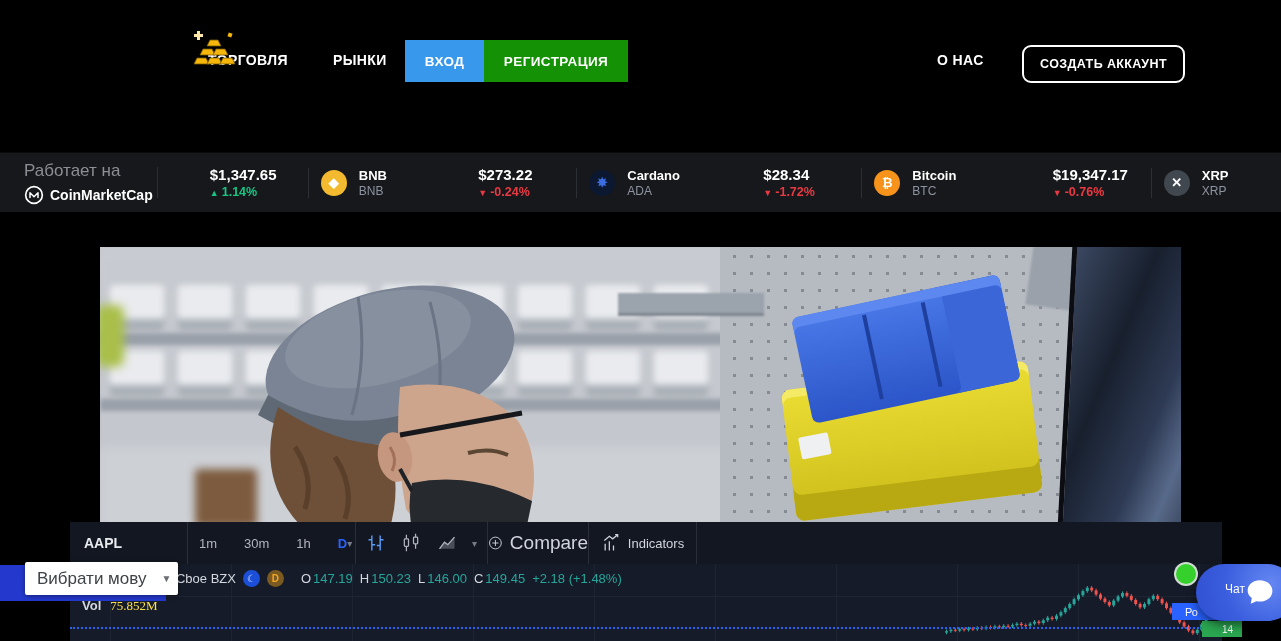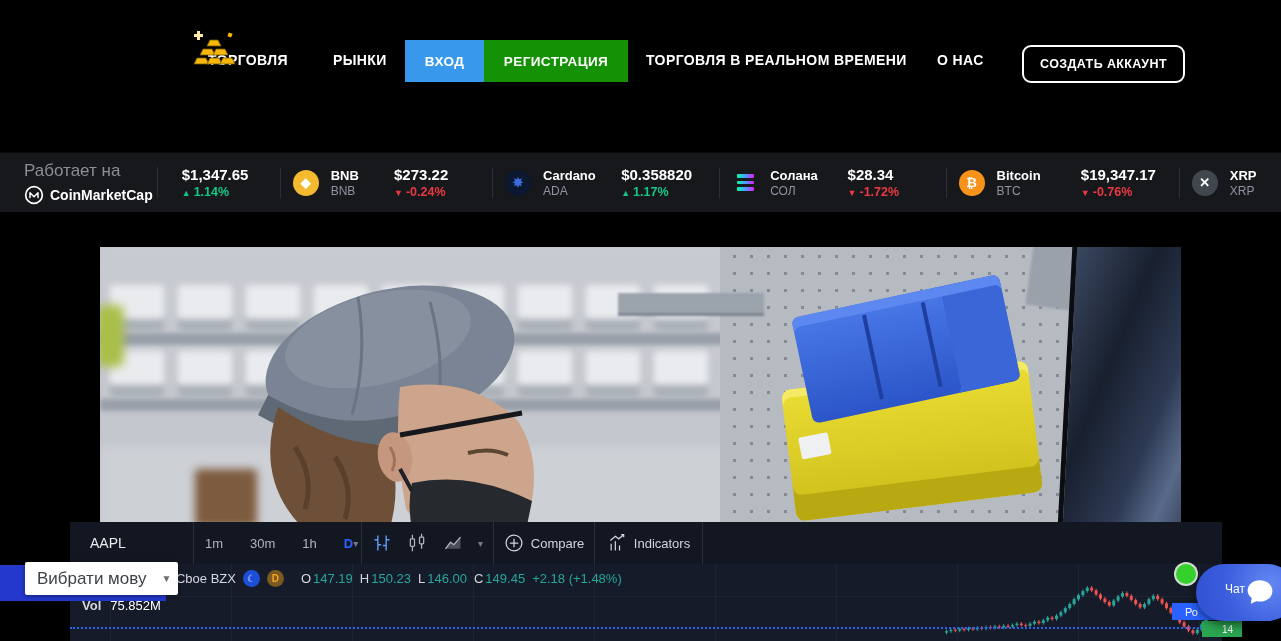--- a/index.html
+++ b/index.html
@@ -81,41 +81,41 @@
   .bin-label{position:absolute;left:12px;top:48px;width:30px;height:22px;background:#eef0f2;
              border-radius:2px;transform:rotate(-4deg);}
   .person{position:absolute;left:0;top:0;}
 
   
   .tv{position:absolute;left:70px;top:522px;width:1152px;height:119px;background:#131722;z-index:5;}
   .tv-toolbar{position:absolute;left:0;top:0;width:1152px;height:42px;display:flex;align-items:stretch;
               border-bottom:1px solid #232734;background:#131722;}
   .tb-sep{width:1px;background:#2a2e39;}
   .tb-g{display:flex;align-items:center;}
-  .tb-symbol{width:103px;padding-left:20px;font-size:14px;font-weight:normal;color:#e8eaee;}
+  .tb-symbol{width:103px;padding-left:14px;font-size:14px;font-weight:bold;color:#e8eaee;}
   .tb-tf{width:145px;justify-content:space-between;padding:0 11px;}
   .tf-item{font-size:13px;color:#b2b5be;cursor:pointer;}
   .tf-item.active{color:#2962ff;font-weight:bold;}
   .tb-styles{width:111px;justify-content:space-between;padding:0 10px;}
-  .tb-compare{width:100px;justify-content:center;gap:7px;font-size:13px;color:#d1d4dc;cursor:pointer;}
+  .tb-compare{width:100px;justify-content:center;gap:7px;font-size:19px;color:#d1d4dc;cursor:pointer;}
   .tb-ind{width:107px;justify-content:center;gap:7px;font-size:13px;color:#d1d4dc;cursor:pointer;}
   .chev{color:#787b86;font-size:10px;}
   .tv-chart{position:absolute;left:0;top:42px;width:1152px;height:77px;background:#151b28;overflow:hidden;}
   .vgrid{position:absolute;top:0;bottom:0;width:1px;background:#1f2433;}
   .hgrid{position:absolute;left:0;right:0;top:32px;height:1px;background:#1f2433;}
   .price-line{position:absolute;left:0;right:0;top:63px;border-top:2px dotted #2b62f2;}
   .sym-row{position:absolute;left:85px;top:6px;display:flex;align-items:center;gap:7px;
            font-size:13px;color:#d5d8e0;white-space:nowrap;z-index:3;}
   .sym-val{color:#26a69a;}
   .badge{width:17px;height:17px;border-radius:50%;display:flex;align-items:center;justify-content:center;}
   .badge-c{background:#1c4fd8;color:#fff;font-size:10px;}
   .badge-d{background:#7a5a20;color:#f5a623;font-size:10px;font-weight:bold;}
   .vol-row{position:absolute;left:12px;top:34px;display:flex;gap:9px;font-size:13px;z-index:3;}
   .vol-label{color:#d5d8e0;font-weight:bold;}
-  .vol-value{color:#ffffff;}
+  .vol-value{color:#fde047;font-family:Liberation Serif, serif;}
   .axis-label-blue{position:absolute;left:1102px;top:81px;width:36px;height:17px;background:#2962ff;
                    color:#fff;font-size:11px;display:flex;align-items:center;padding-left:13px;z-index:4;}
   .axis-label-green{position:absolute;left:1132px;top:99px;width:20px;height:16px;background:#2aa550;
                     color:#fff;font-size:10px;display:flex;align-items:center;padding-left:20px;z-index:4;}
 
   
   .lang-bar{position:absolute;left:0;top:565px;width:166px;height:36px;background:#2438cd;z-index:8;}
   .lang-box{position:absolute;left:25px;top:562px;width:141px;height:33px;background:#fff;border-radius:2px;
             box-shadow:0 1px 5px rgba(0,0,0,.45);display:flex;align-items:center;padding:0 6px;gap:6px;
             z-index:9;cursor:pointer;}
@@ -146,21 +146,20 @@
       <path d="M33 28 h9 l3 6 h-15 z" fill="#f6b70a"></path>
     </g>
     <path d="M7 1 h3 v3 h3 v3 h-3 v3 h-3 v-3 h-3 v-3 h3 z" fill="#ffe9a8"></path>
     <rect x="38" y="3" width="4" height="4" fill="#f6b70a" transform="rotate(20 40 5)"></rect>
   </svg>
 
   <a class="nav-link" style="left:208px">ТОРГОВЛЯ</a>
   <a class="nav-link" style="left:333px">РЫНКИ</a>
   <div class="btn btn-login">ВХОД</div>
   <div class="btn btn-register">РЕГИСТРАЦИЯ</div>
-  <a class="nav-link" style="left:646px">ТОРГОВЛЯ В РЕАЛЬНОМ ВРЕМЕНИ</a>
   <a class="nav-link" style="left:937px">О НАС</a>
   <div class="btn btn-create">СОЗДАТЬ АККАУНТ</div>
 </div>
 
 <div class="ticker">
   <div class="powered">
     <div class="powered-line1">Работает на</div>
     <div class="powered-line2">
       <svg width="20" height="20" viewBox="0 0 24 24">
         <circle cx="12" cy="12" r="10" fill="none" stroke="#fff" stroke-width="2"></circle>
@@ -194,38 +193,20 @@
     <div class="coin-inner-div"></div>
     <span class="coin-icon-slot">
           <span class="cic" style="background:#0c1830;color:#3b6ce0">✸</span>
         </span>
     <div class="coin-names">
       <div class="coin-name">Cardano</div>
       <div class="coin-symbol">ADA</div>
     </div>
   </div>
 
-  <div class="coin">
-    <div class="coin-price-block">
-      <div class="coin-price">$0.358820</div>
-      <div class="coin-change up"><span class="arr">▲</span><span class="pct">1.17%</span></div>
-    </div>
-    <div class="coin-inner-div"></div>
-    <span class="coin-icon-slot">
-          <span class="cic sol">
-            <i></i>
-            <i></i>
-            <i></i>
-          </span>
-        </span>
-    <div class="coin-names">
-      <div class="coin-name">Солана</div>
-      <div class="coin-symbol">СОЛ</div>
-    </div>
-  </div>
 
   <div class="coin">
     <div class="coin-price-block">
       <div class="coin-price">$28.34</div>
       <div class="coin-change down"><span class="arr">▼</span><span class="pct">-1.72%</span></div>
     </div>
     <div class="coin-inner-div"></div>
     <span class="coin-icon-slot">
           <span class="cic" style="background:#f7931a;color:#fff">₿</span>
         </span>

